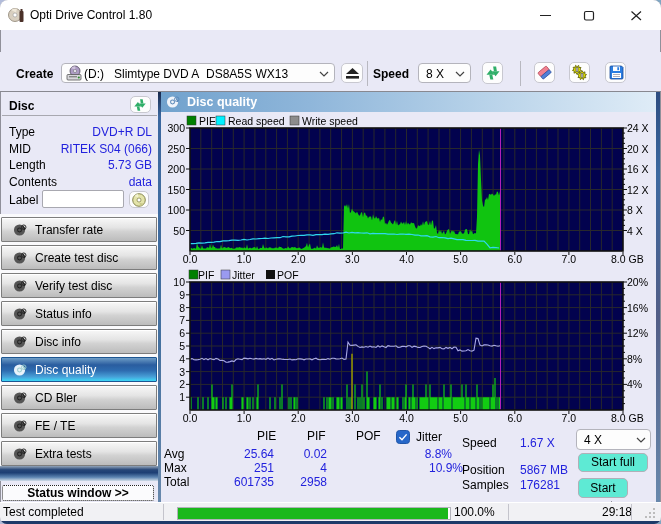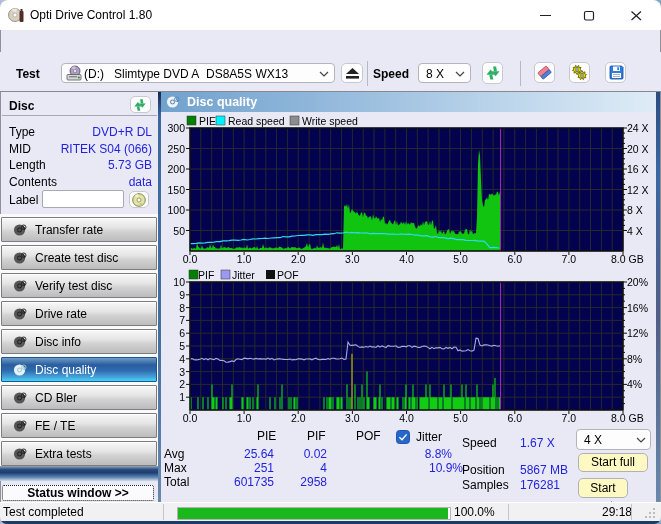--- a/index.html
+++ b/index.html
@@ -38,21 +38,21 @@
 #split-l{left:158px;top:92px;width:3px;height:410px;background:linear-gradient(#16284c,#3c68a0 6%,#44709f 60%,#6888ac);}
 #split-r{left:656px;top:92px;width:4px;height:410px;background:linear-gradient(#2c4c80,#3c68a0 20%,#515d86 55%,#6888ac);}
 
 #mainhdr{left:161px;top:92px;width:495px;height:20px;
  background:linear-gradient(90deg,#71a2cd,#8fb6da 30%,#b7d2e9 65%,#dfecf7);}
 #mainhdr span{position:absolute;left:26px;top:3px;font-size:12.5px;font-weight:bold;color:#fff;}
 
 .stat{position:absolute;font-size:12px;color:#000;}
 .statv{position:absolute;font-size:12px;color:#2222dd;text-align:right;}
 .statl{position:absolute;font-size:12px;color:#2222dd;}
-.btn{position:absolute;background:#fef9c3;border:1px solid #b0b0b8;border-radius:5px;font-size:12px;text-align:center;}
+.btn{position:absolute;background:#5eead4;border:1px solid #b0b0b8;border-radius:5px;font-size:12px;text-align:center;}
 
 #statusbar{left:0;top:502px;width:661px;height:19px;background:#f1f1f4;border-top:1px solid #fff;}
 .sbsep{position:absolute;top:504px;width:1px;height:16px;background:#c4c4cc;}
 #progtrack{left:177px;top:507px;width:274px;height:13px;background:#fdfdfd;border:1px solid #b2b2ba;}
 #progfill{left:0px;top:0px;width:270px;height:11px;background:#1bb81b;}
 #winbottom{left:0;top:521px;width:661px;height:3px;background:#1d3a69;border-radius:0 0 8px 8px;}
 svg{position:absolute;overflow:visible;}
 svg text{font-family:"Liberation Sans",sans-serif;font-size:10.5px;fill:#000;}
 </style></head>
 <body>
@@ -65,21 +65,21 @@
 <rect x="11.5" y="4" width="4" height="11" rx="1" fill="#4a3028"></rect>
 <rect x="12.5" y="2" width="2" height="3" fill="#4a3028"></rect>
 </svg>
 <div id="title" class="abs">Opti Drive Control 1.80</div>
 <svg class="abs" style="left:536px;top:8px" width="112" height="18" viewBox="0 0 112 18">
 <path d="M4 7.5 h11" stroke="#222" stroke-width="1.2"></path>
 <rect x="48.5" y="3.5" width="9" height="8.5" rx="1.5" fill="none" stroke="#222" stroke-width="1.2"></rect>
 <path d="M95.5 3.5 l9.5 8.5 M105 3.5 l-9.5 8.5" stroke="#222" stroke-width="1.2"></path>
 </svg>
 <div id="toolbar" class="abs"></div>
-<div class="lbl bold" style="left:16px;top:67px">Test</div>
+<div class="lbl bold" style="left:16px;top:67px">Create</div>
 <div class="combo" style="left:61px;top:63px;width:274px;height:20px"></div>
 <svg class="abs" style="left:66px;top:66px" width="17" height="15" viewBox="0 0 17 15">
 <circle cx="9" cy="5" r="5" fill="#ad9cc4" stroke="#4a4458" stroke-width="0.8"></circle>
 <circle cx="9" cy="5" r="1.6" fill="#e8e8f0" stroke="#666" stroke-width="0.5"></circle>
 <path d="M5 2.2 A5 5 0 0 1 9.5 0.4 L9.2 3.4 Z" fill="#cfc2dd"></path>
 <rect x="1" y="8.5" width="14" height="5.5" rx="1" fill="#d8d8dc" stroke="#555" stroke-width="0.8"></rect>
 <rect x="3" y="10" width="8" height="1.4" fill="#888"></rect>
 <circle cx="12.8" cy="11.5" r="1.1" fill="#2a8a2a"></circle>
 </svg>
 <div class="lbl" style="left:84px;top:67px">(D:)&nbsp;&nbsp; Slimtype DVD A&nbsp; DS8A5S WX13</div>
@@ -185,21 +185,21 @@
 </svg>
       <span>Verify test disc</span>
     </div>
 <div class="nav abs" style="top:301px">
       <svg class="abs" style="left:11px;top:5px" width="14" height="14" viewBox="0 0 15 15">
 <circle cx="7" cy="7.5" r="6" fill="#555"></circle>
 <circle cx="7" cy="7.5" r="2.1" fill="none" stroke="#222" stroke-width="1.1"></circle>
 <path d="M10.5 3.5 a5 5 0 0 1 2 4" stroke="#222" stroke-width="1.3" fill="none"></path>
 <circle cx="11.5" cy="4.5" r="2.4" fill="none" stroke="#222" stroke-width="1"></circle>
 </svg>
-      <span>Drive rate</span>
+      <span>Status info</span>
     </div>
 <div class="nav abs" style="top:329px">
       <svg class="abs" style="left:11px;top:5px" width="14" height="14" viewBox="0 0 15 15">
 <circle cx="7" cy="7.5" r="6" fill="#555"></circle>
 <circle cx="7" cy="7.5" r="2.1" fill="none" stroke="#222" stroke-width="1.1"></circle>
 <path d="M10.5 3.5 a5 5 0 0 1 2 4" stroke="#222" stroke-width="1.3" fill="none"></path>
 <circle cx="11.5" cy="4.5" r="2.4" fill="none" stroke="#222" stroke-width="1"></circle>
 </svg>
       <span>Disc info</span>
     </div>

